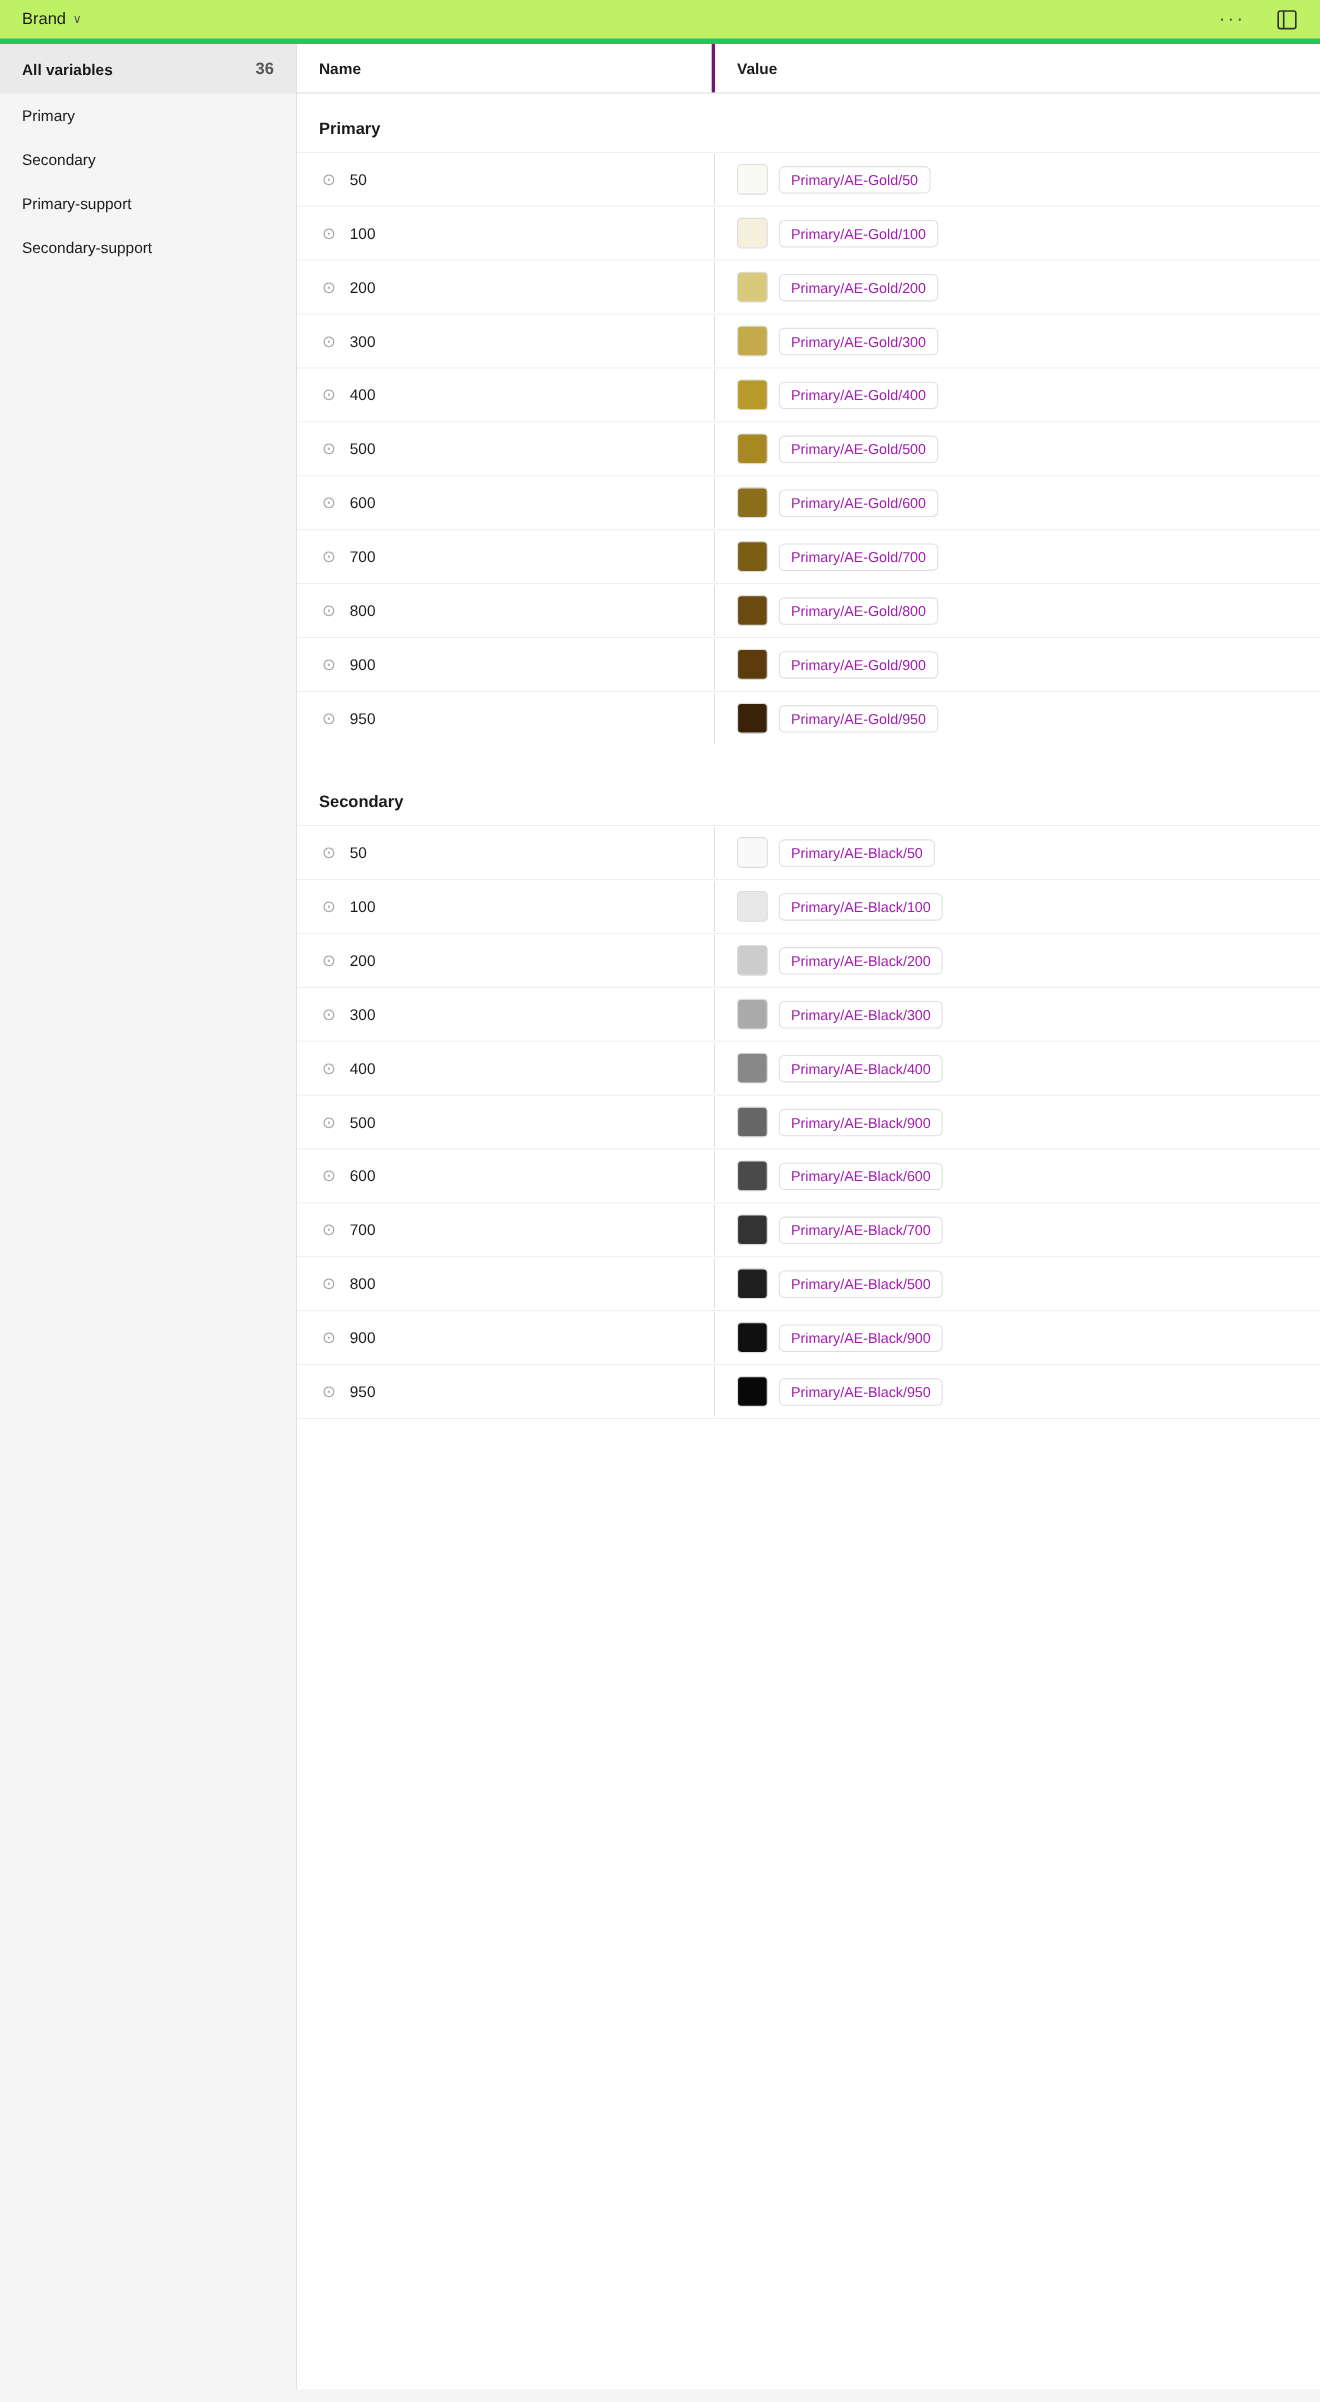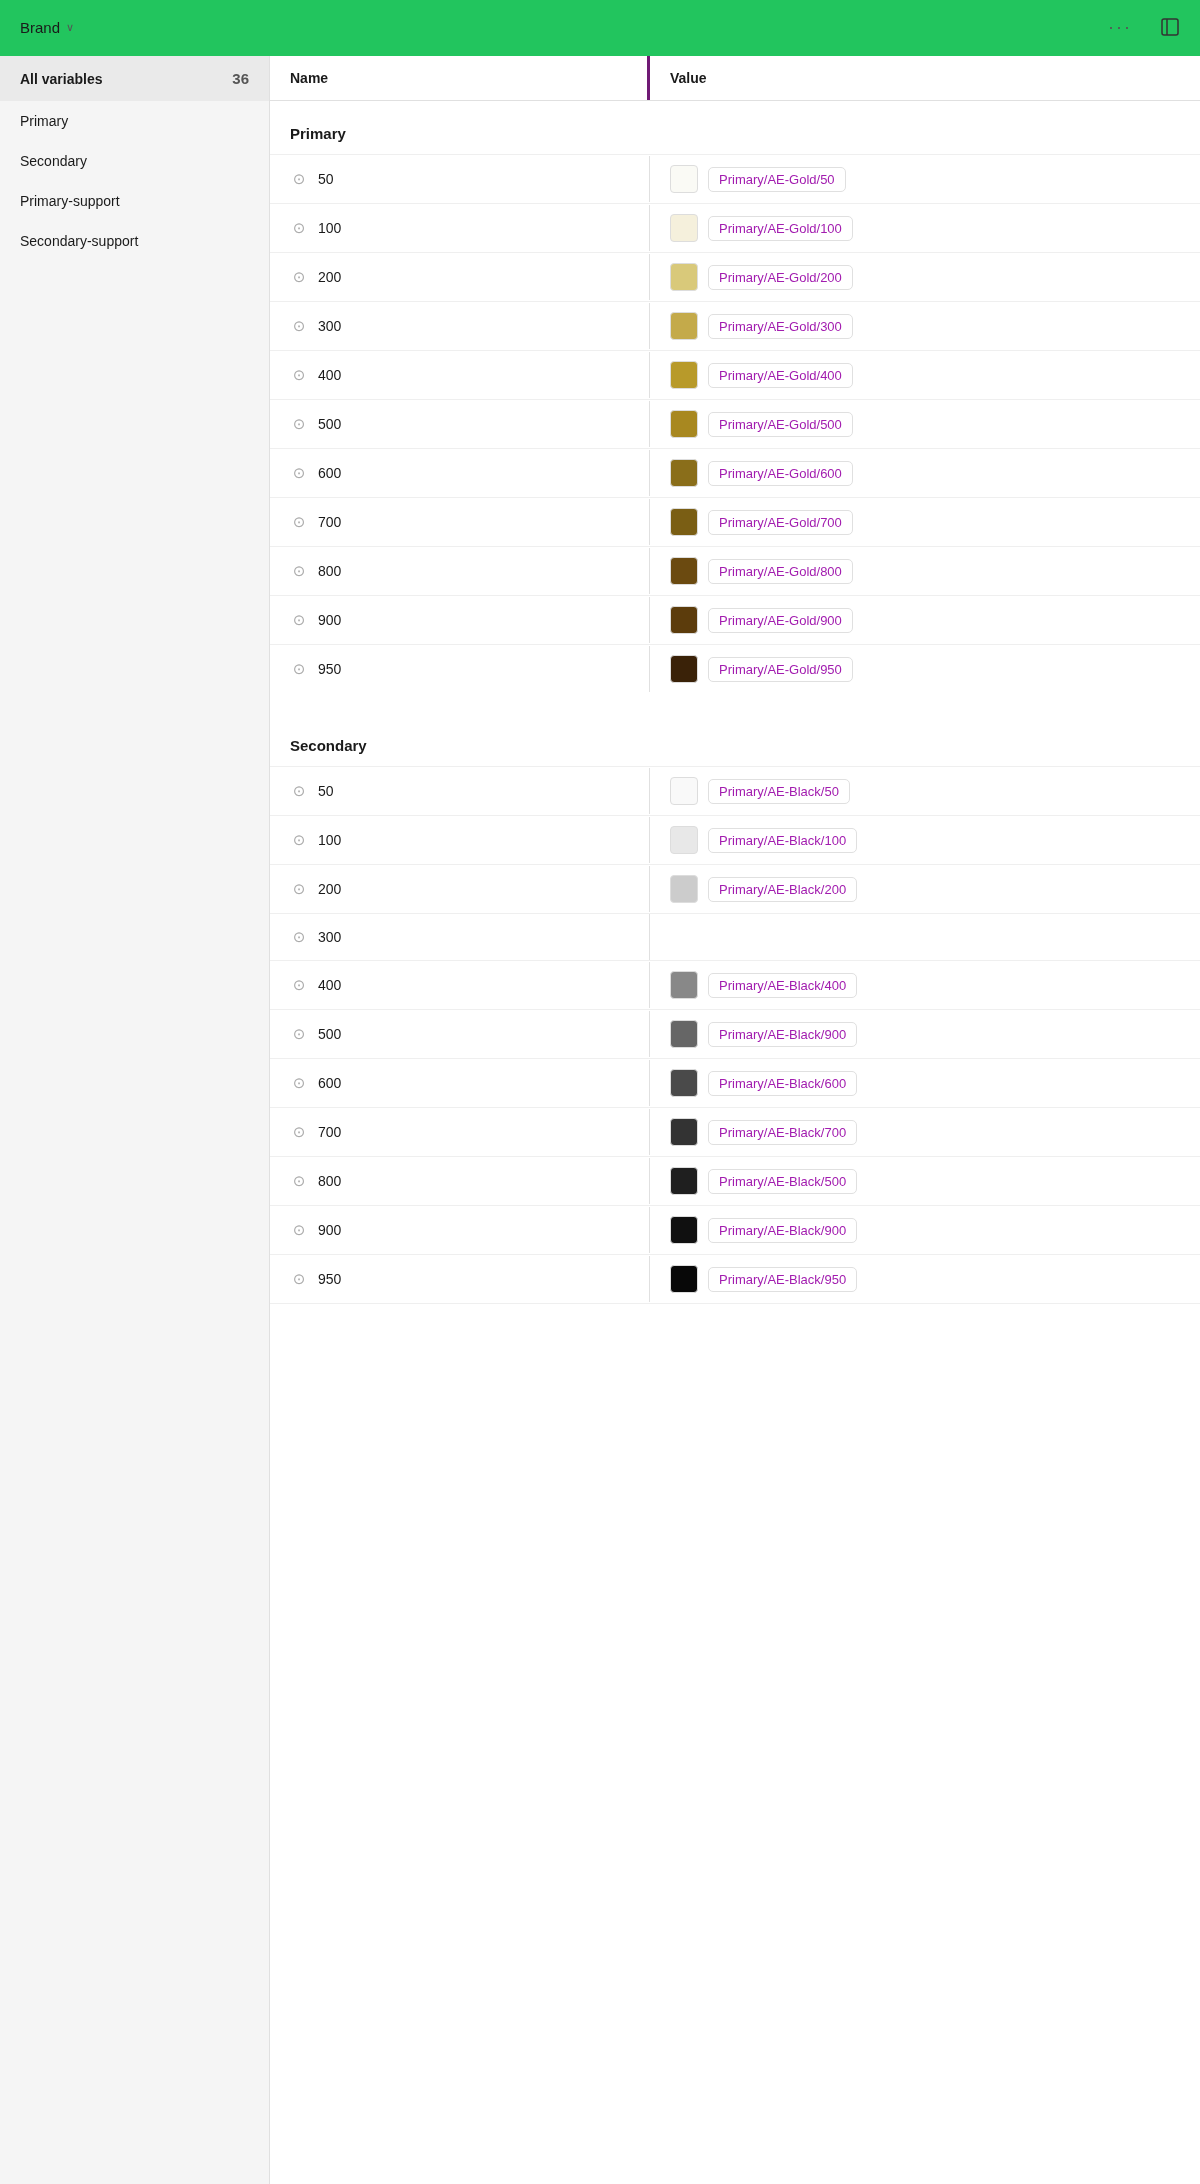--- a/index.html
+++ b/index.html
@@ -10,23 +10,23 @@
       min-height: 2184px;
       font-size: 14px;
       color: #1a1a1a;
     }
 
     
     .header {
       display: flex;
       align-items: center;
       padding: 0 20px;
-      height: 56px;
-      background: #22c55e;
-      border-bottom: 2px solid #22c55e;
+      height: 40px;
+      background: #bef264;
+      border-bottom: 5px solid #22c55e;
       gap: 12px;
     }
     .header-brand {
       display: flex;
       align-items: center;
       gap: 6px;
       font-size: 15px;
       font-weight: 500;
     }
     .chevron-icon {
@@ -378,20 +378,24 @@
       <div class="variable-value-cell">
         <div class="color-swatch" style="background-color: #cccccc;"></div>
         <span class="value-label">Primary/AE-Black/200</span>
       </div>
     </div>
     <div class="variable-row">
       <div class="variable-name-cell">
         <span class="palette-icon">⊙</span>
         <span>300</span>
       </div>
+      <div class="variable-value-cell">
+        <div class="color-swatch" style="background-color: #aaaaaa;"></div>
+        <span class="value-label">Primary/AE-Black/300</span>
+      </div>
     </div>
     <div class="variable-row">
       <div class="variable-name-cell">
         <span class="palette-icon">⊙</span>
         <span>400</span>
       </div>
       <div class="variable-value-cell">
         <div class="color-swatch" style="background-color: #888888;"></div>
         <span class="value-label">Primary/AE-Black/400</span>
       </div>

